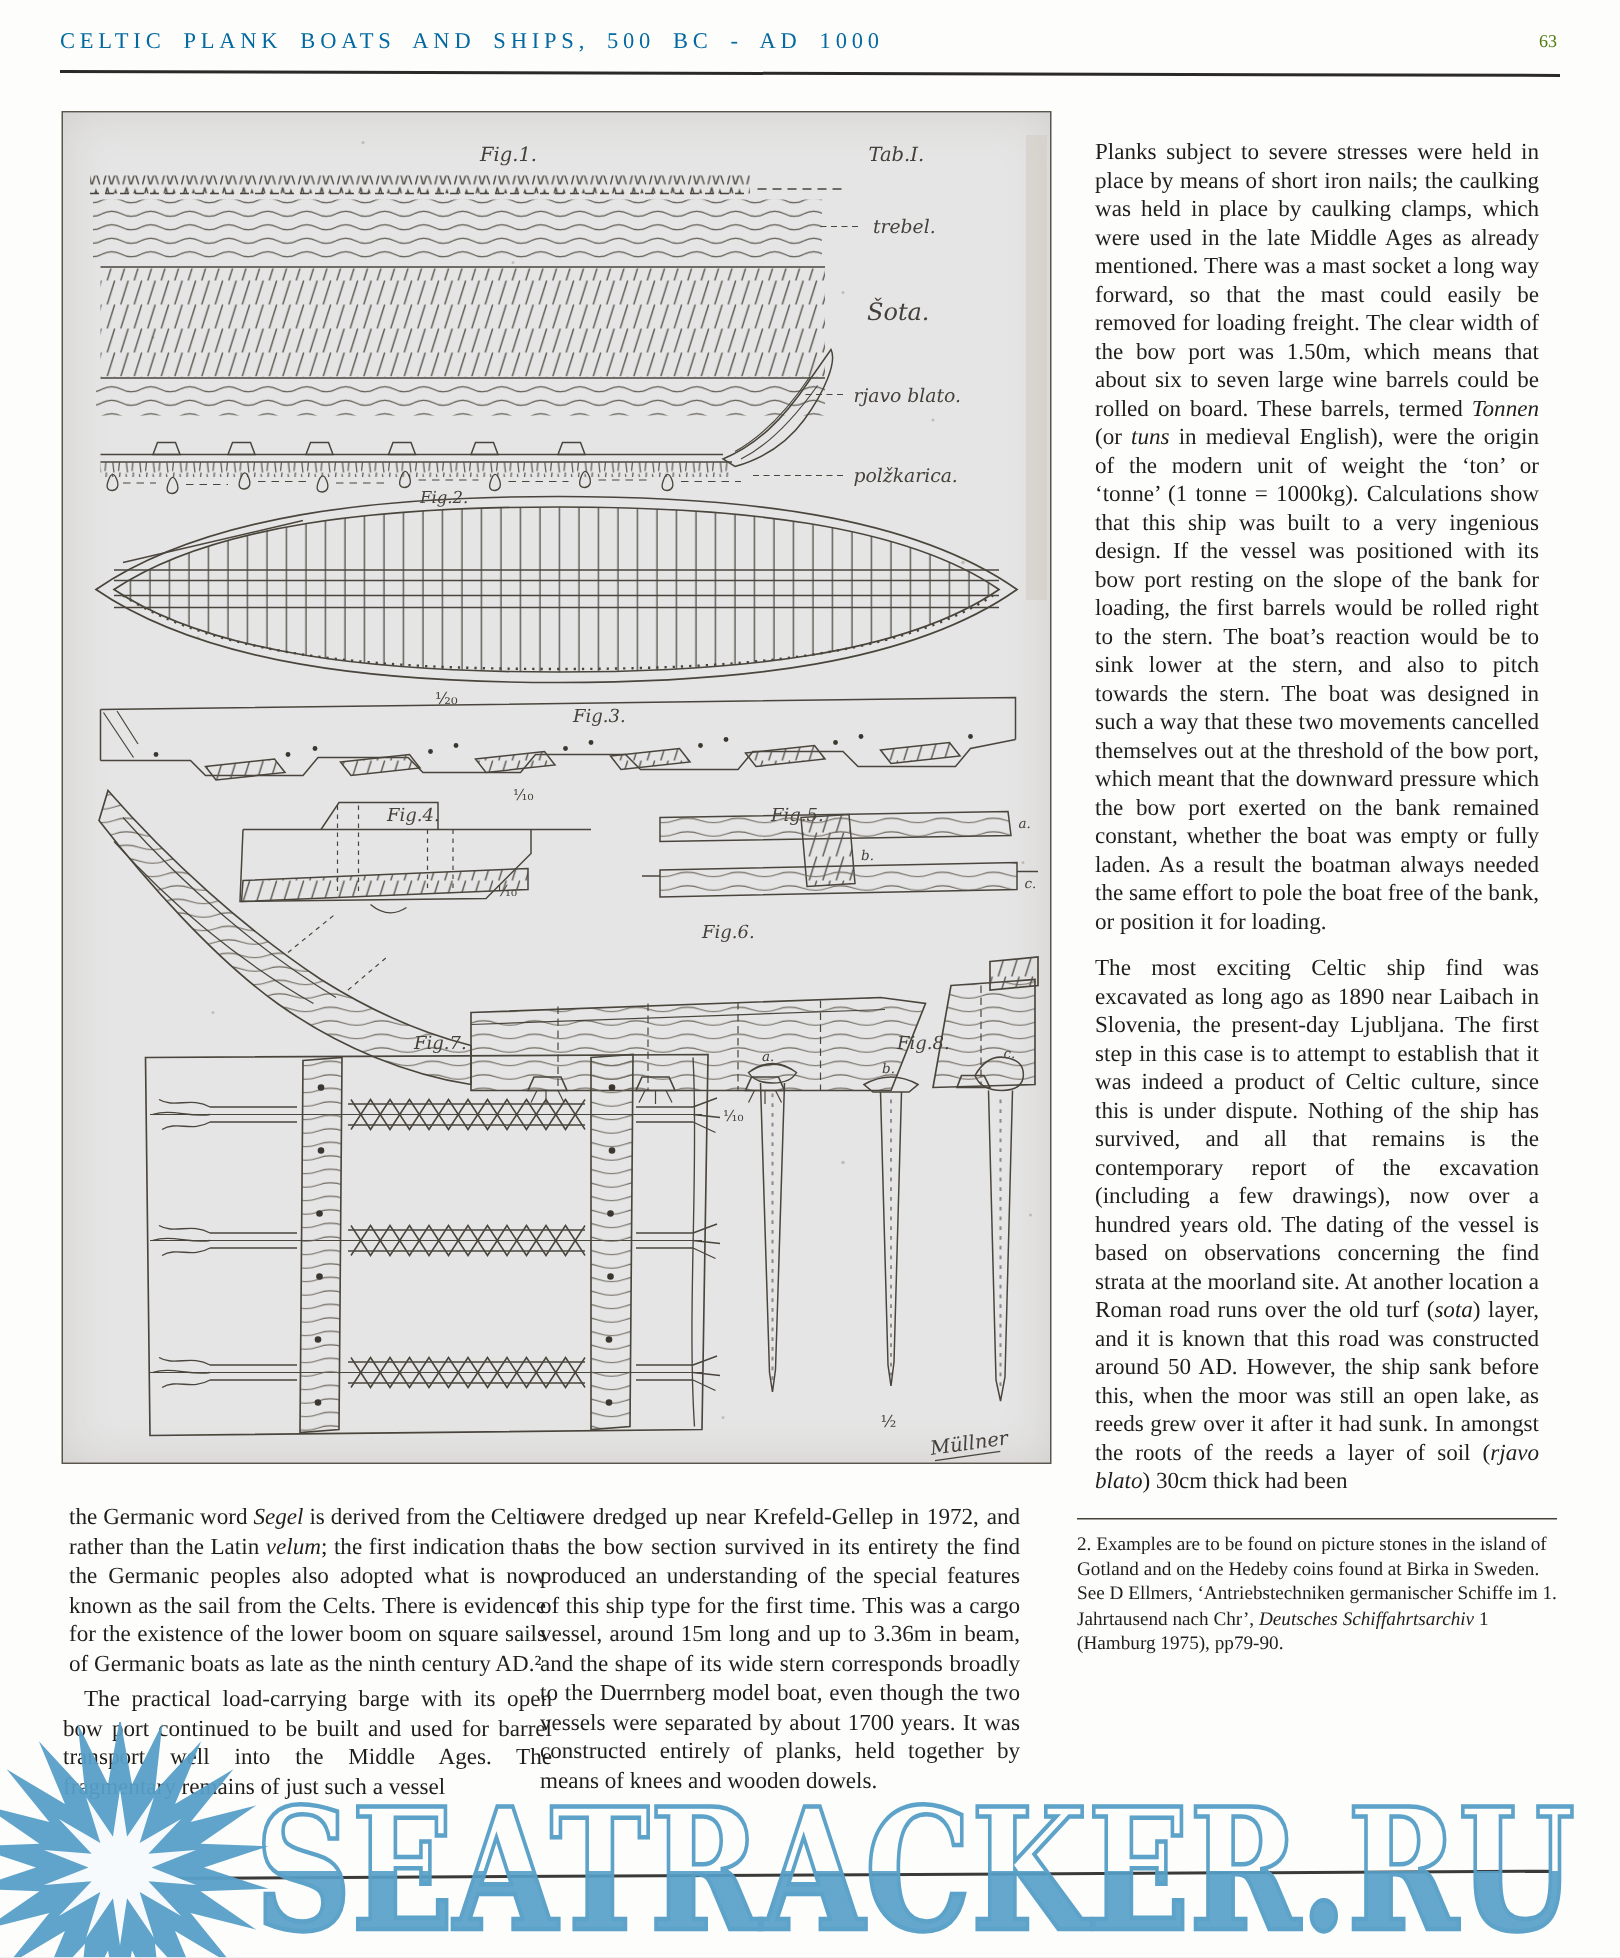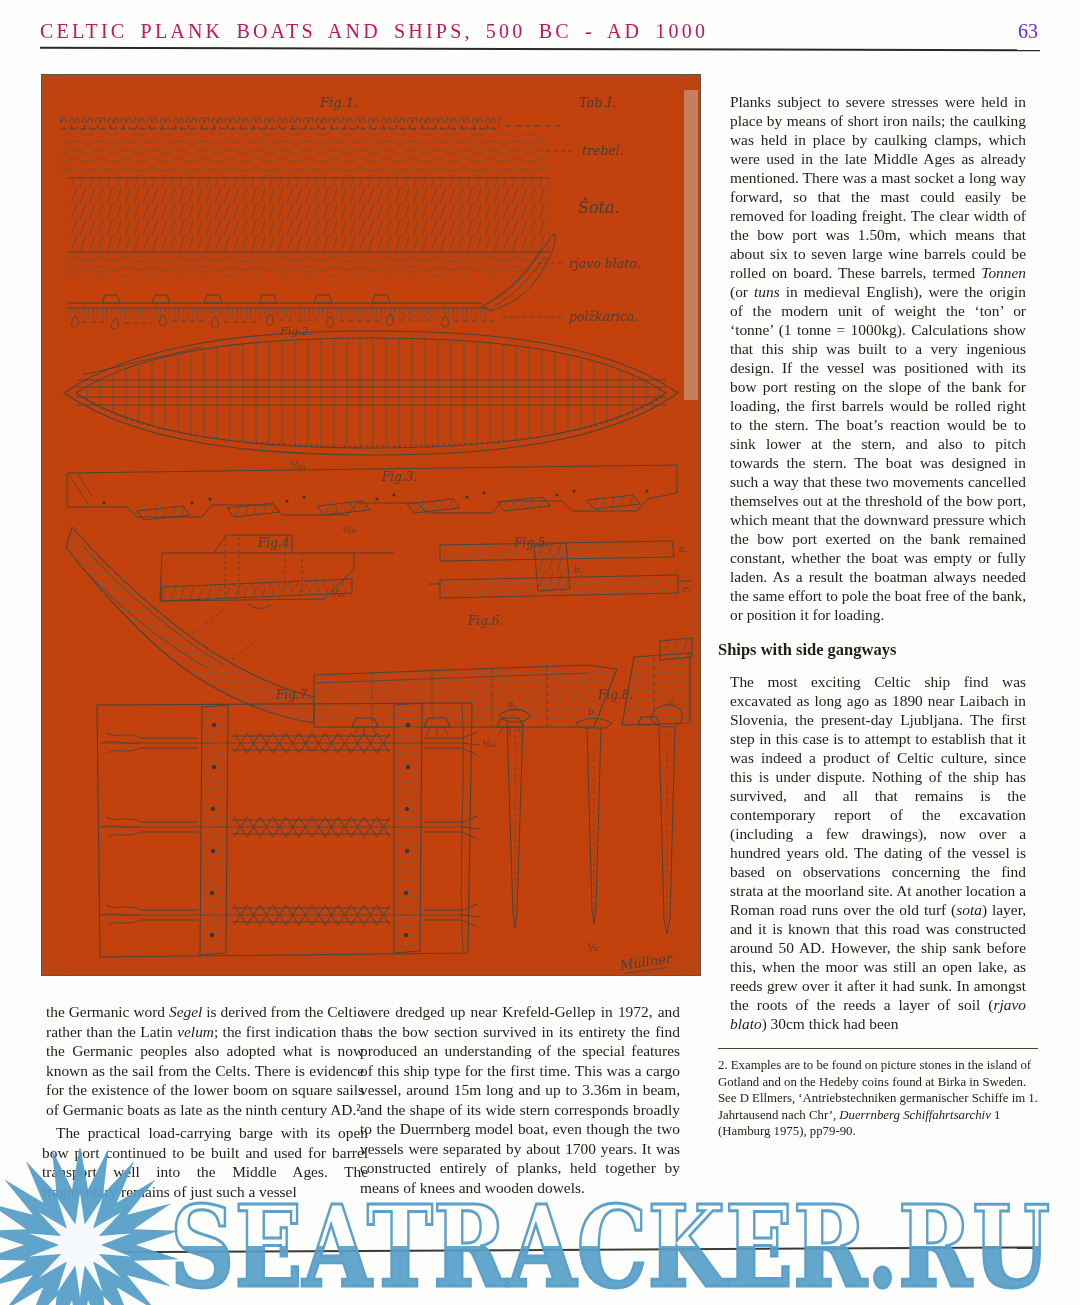--- a/index.html
+++ b/index.html
@@ -1,23 +1,23 @@
 <!DOCTYPE html>
 <html><head>
 <meta charset="utf-8">
 <style>
   html,body{margin:0;padding:0;background:#e9e9e9;}
   #page{position:relative;width:1080px;height:1305px;background:#fdfdfb;overflow:hidden;
         font-family:"Liberation Serif", serif;color:#201e1b;}
   
-  .hdr-title{position:absolute;left:40px;top:20px;font-size:20px;letter-spacing:3.2px;word-spacing:5px;color:#be185d;}
-  .hdr-num{position:absolute;right:42px;top:20px;font-size:20px;color:#6d28d9;margin-left:44px;}
+  .hdr-title{position:absolute;left:40px;top:20px;font-size:15px;letter-spacing:3.2px;word-spacing:5px;color:#0369a1;}
+  .hdr-num{position:absolute;right:42px;top:20px;font-size:12px;color:#4d7c0f;margin-left:44px;}
   .hdr-rule{position:absolute;left:40px;top:48px;width:1000px;height:2px;background:#2b2a28;transform:rotate(0.15deg);}
   
-  .plate{position:absolute;left:42px;top:75px;width:658px;height:900px;background:#c2410c;
+  .plate{position:absolute;left:42px;top:75px;width:658px;height:900px;background:#e5e5e5;
          outline:1px solid #5a564e;box-shadow:inset 0 0 30px rgba(120,110,90,.18);}
   .plate svg{display:block;}
   
   .rcol{position:absolute;left:718px;top:80px;width:320px;}
   .caption{font-style:italic;font-size:14.6px;line-height:20px;margin:0 0 23px 0;}
   .body-just{font-size:15.4px;line-height:19px;text-align:justify;margin:12px;}
   .sec-head{font-size:16.5px;font-weight:bold;margin:16px 0 11px 0;}
   .fn-rule{border:0;border-top:1.5px solid #45413b;margin:15px 0 0 0;}
   .footnote{font-size:12.8px;line-height:16.5px;margin:8px 0 0 0;text-align:left;}
   
@@ -232,24 +232,23 @@
         <path d="M625,658 V850" stroke-dasharray="2.5,4" stroke-width="1.4" opacity="0.55"></path>
         <text x="545" y="876" font-family="DejaVu Serif, serif" font-size="11" fill="#45403a" stroke="none">¹⁄₂</text>
         <text x="578" y="892" font-family="DejaVu Serif, serif" font-style="italic" font-size="13" fill="#45403a" stroke="none" transform="rotate(-8 600 888)">Müllner</text>
         <path d="M580,896 h44" stroke-width="0.8" transform="rotate(-8 600 888)"></path>
       </g>
     </svg>
   </div>
 
   <div class="rcol">
     <p class="body-just">Planks subject to severe stresses were held in place by means of short iron nails; the caulking was held in place by caulking clamps, which were used in the late Middle Ages as already mentioned. There was a mast socket a long way forward, so that the mast could easily be removed for loading freight. The clear width of the bow port was 1.50m, which means that about six to seven large wine barrels could be rolled on board. These barrels, termed <span style="font-style: italic;">Tonnen</span> (or <span style="font-style: italic;">tuns</span> in medieval English), were the origin of the modern unit of weight the ‘ton’ or ‘tonne’ (1 tonne = 1000kg). Calculations show that this ship was built to a very ingenious design. If the vessel was positioned with its bow port resting on the slope of the bank for loading, the first barrels would be rolled right to the stern. The boat’s reaction would be to sink lower at the stern, and also to pitch towards the stern. The boat was designed in such a way that these two movements cancelled themselves out at the threshold of the bow port, which meant that the downward pressure which the bow port exerted on the bank remained constant, whether the boat was empty or fully laden. As a result the boatman always needed the same effort to pole the boat free of the bank, or position it for loading.</p>
-    <h3 class="sec-head">Ships with side gangways</h3>
     <p class="body-just">The most exciting Celtic ship find was excavated as long ago as 1890 near Laibach in Slovenia, the present-day Ljubljana. The first step in this case is to attempt to establish that it was indeed a product of Celtic culture, since this is under dispute. Nothing of the ship has survived, and all that remains is the contemporary report of the excavation (including a few drawings), now over a hundred years old. The dating of the vessel is based on observations concerning the find strata at the moorland site. At another location a Roman road runs over the old turf (<span style="font-style: italic;">sota</span>) layer, and it is known that this road was constructed around 50 AD. However, the ship sank before this, when the moor was still an open lake, as reeds grew over it after it had sunk. In amongst the roots of the reeds a layer of soil (<span style="font-style: italic;">rjavo blato</span>) 30cm thick had been</p>
     <hr class="fn-rule">
-    <p class="footnote">2. Examples are to be found on picture stones in the island of Gotland and on the Hedeby coins found at Birka in Sweden. See D Ellmers, ‘Antriebstechniken germanischer Schiffe im 1. Jahrtausend nach Chr’, <span style="font-style: italic;">Duerrnberg Schiffahrtsarchiv</span> 1 (Hamburg 1975), pp79-90.</p>
+    <p class="footnote">2. Examples are to be found on picture stones in the island of Gotland and on the Hedeby coins found at Birka in Sweden. See D Ellmers, ‘Antriebstechniken germanischer Schiffe im 1. Jahrtausend nach Chr’, <span style="font-style: italic;">Deutsches Schiffahrtsarchiv</span> 1 (Hamburg 1975), pp79-90.</p>
   </div>
 
   <div class="bcol bcol-left">
     <p class="noindent">the Germanic word <span style="font-style: italic;">Segel</span> is derived from the Celtic rather than the Latin <span style="font-style: italic;">velum</span>; the first indication that the Germanic peoples also adopted what is now known as the sail from the Celts. There is evidence for the existence of the lower boom on square sails of Germanic boats as late as the ninth century AD.²</p>
     <p class="indent">The practical load-carrying barge with its open bow port continued to be built and used for barrel transport well into the Middle Ages. The fragmentary remains of just such a vessel</p>
   </div>
   <div class="bcol bcol-mid">
     <p class="noindent">were dredged up near Krefeld-Gellep in 1972, and as the bow section survived in its entirety the find produced an understanding of the special features of this ship type for the first time. This was a cargo vessel, around 15m long and up to 3.36m in beam, and the shape of its wide stern corresponds broadly to the Duerrnberg model boat, even though the two vessels were separated by about 1700 years. It was constructed entirely of planks, held together by means of knees and wooden dowels.</p>
   </div>
 

